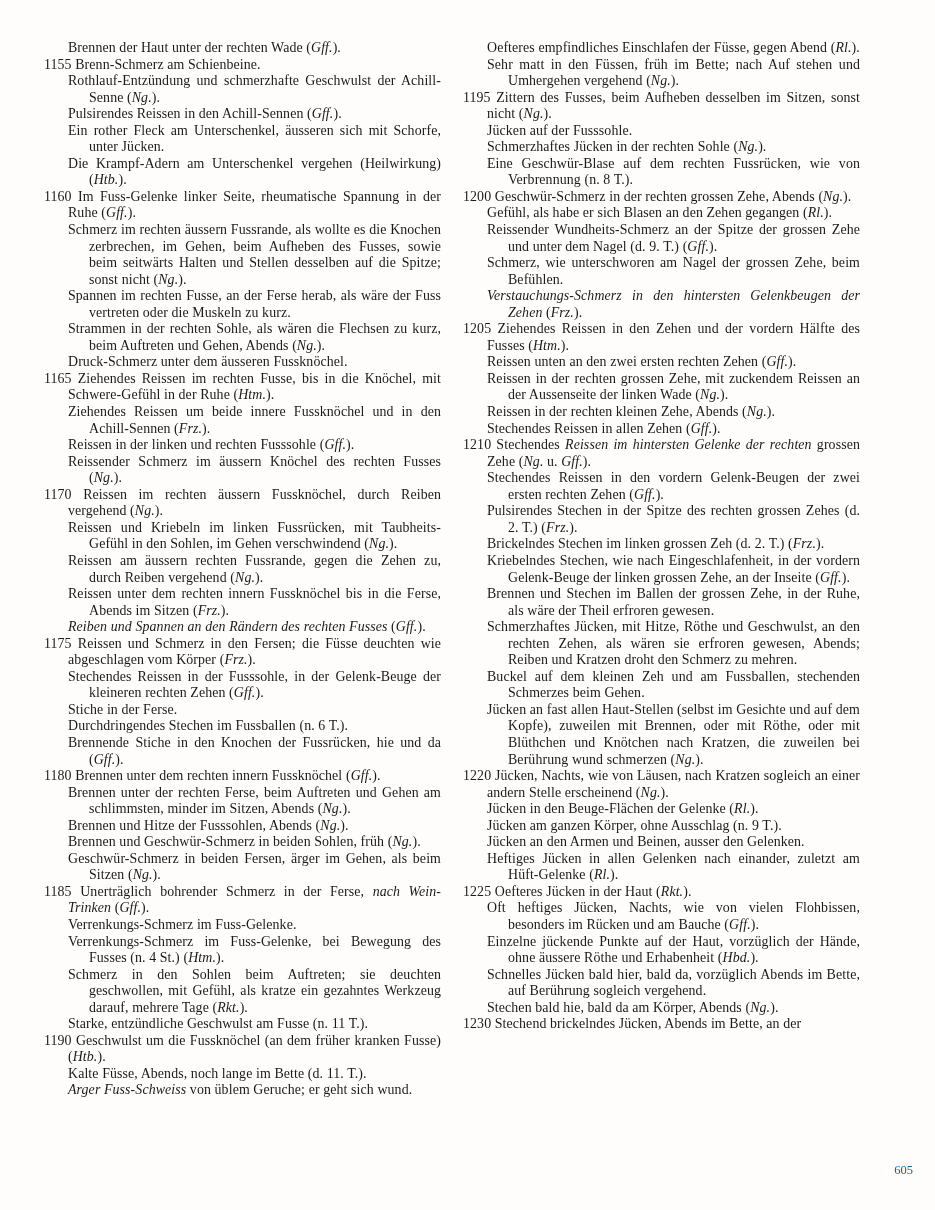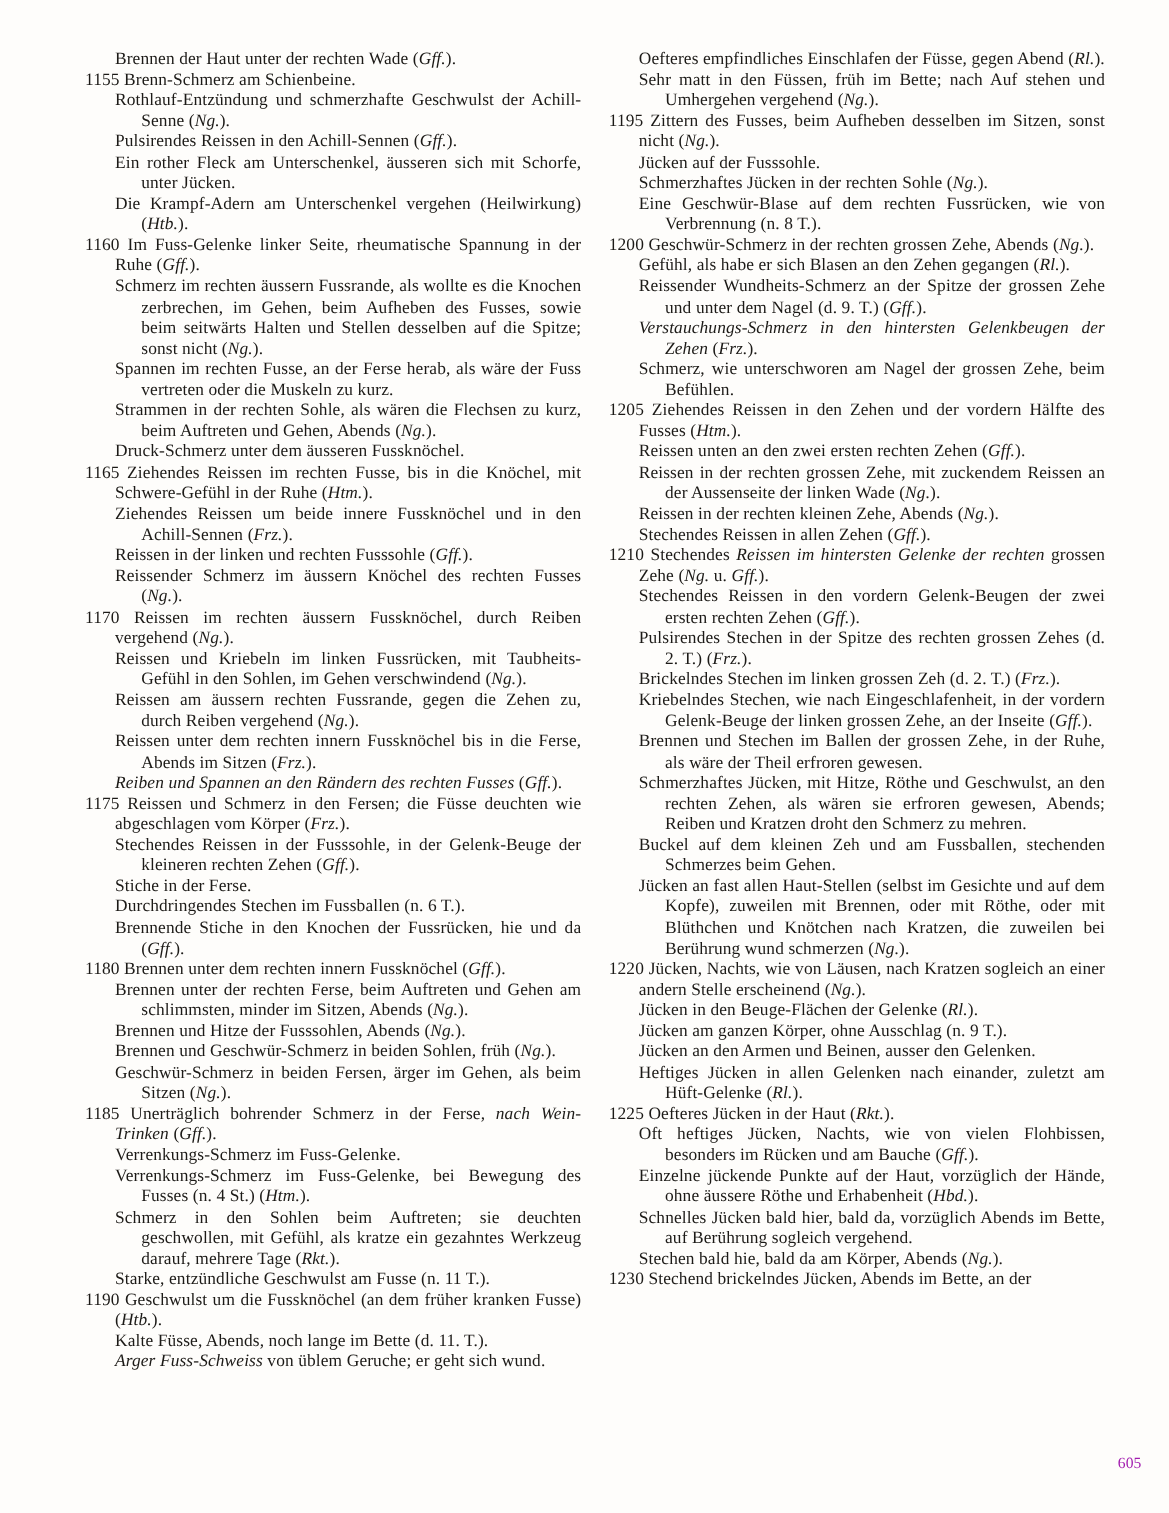--- a/index.html
+++ b/index.html
@@ -6,21 +6,21 @@
   html, body {
     width: 935px; height: 1210px;
     background: #fefdfb;
     font-family: "Liberation Serif", "DejaVu Serif", serif;
     color: #1c1a17;
     overflow: hidden;
   }
   .page {
     position: relative;
     width: 935px; height: 1210px;
-    padding: 40px 20px 0 68px;
+    padding: 40px 20px 0 44px;
   }
   .columns {
     display: flex;
     gap: 22px;
   }
   .column {
     width: 397px;
     flex: 0 0 397px;
   }
   p.entry {
@@ -37,21 +37,21 @@
   }
   p.entry i {
     font-style: italic;
   }
   .page-number {
     position: absolute;
     top: 1163px;
     right: 22px;
     font-size: 12.5px;
     line-height: 15px;
-    color: #a21caf;
+    color: #0369a1;
   }
 </style>
 </head>
 <body>
 
 <div class="page">
   <div class="columns">
     <div class="column">
         <p class="entry">Brennen der Haut unter der rechten Wade (<i>Gff.</i>).</p>
         <p class="entry numbered">1155 Brenn-Schmerz am Schienbeine.</p>
@@ -95,22 +95,22 @@
     <div class="column">
         <p class="entry">Oefteres empfindliches Einschlafen der Füsse, gegen Abend (<i>Rl.</i>).</p>
         <p class="entry">Sehr matt in den Füssen, früh im Bette; nach Auf stehen und Umhergehen vergehend (<i>Ng.</i>).</p>
         <p class="entry numbered">1195 Zittern des Fusses, beim Aufheben desselben im Sitzen, sonst nicht (<i>Ng.</i>).</p>
         <p class="entry">Jücken auf der Fusssohle.</p>
         <p class="entry">Schmerzhaftes Jücken in der rechten Sohle (<i>Ng.</i>).</p>
         <p class="entry">Eine Geschwür-Blase auf dem rechten Fussrücken, wie von Verbrennung (n. 8 T.).</p>
         <p class="entry numbered">1200 Geschwür-Schmerz in der rechten grossen Zehe, Abends (<i>Ng.</i>).</p>
         <p class="entry">Gefühl, als habe er sich Blasen an den Zehen gegangen (<i>Rl.</i>).</p>
         <p class="entry">Reissender Wundheits-Schmerz an der Spitze der grossen Zehe und unter dem Nagel (d. 9. T.) (<i>Gff.</i>).</p>
+        <p class="entry">Schmerz, wie unterschworen am Nagel der grossen Zehe, beim Befühlen.</p>
         <p class="entry"><i>Verstauchungs-Schmerz in den hintersten Gelenkbeugen der Zehen</i> (<i>Frz.</i>).</p>
-        <p class="entry">Schmerz, wie unterschworen am Nagel der grossen Zehe, beim Befühlen.</p>
         <p class="entry numbered">1205 Ziehendes Reissen in den Zehen und der vordern Hälfte des Fusses (<i>Htm.</i>).</p>
         <p class="entry">Reissen unten an den zwei ersten rechten Zehen (<i>Gff.</i>).</p>
         <p class="entry">Reissen in der rechten grossen Zehe, mit zuckendem Reissen an der Aussenseite der linken Wade (<i>Ng.</i>).</p>
         <p class="entry">Reissen in der rechten kleinen Zehe, Abends (<i>Ng.</i>).</p>
         <p class="entry">Stechendes Reissen in allen Zehen (<i>Gff.</i>).</p>
         <p class="entry numbered">1210 Stechendes <i>Reissen im hintersten Gelenke der rechten</i> grossen Zehe (<i>Ng.</i> u. <i>Gff.</i>).</p>
         <p class="entry">Stechendes Reissen in den vordern Gelenk-Beugen der zwei ersten rechten Zehen (<i>Gff.</i>).</p>
         <p class="entry">Pulsirendes Stechen in der Spitze des rechten grossen Zehes (d. 2. T.) (<i>Frz.</i>).</p>
         <p class="entry">Brickelndes Stechen im linken grossen Zeh (d. 2. T.) (<i>Frz.</i>).</p>
         <p class="entry">Kriebelndes Stechen, wie nach Eingeschlafenheit, in der vordern Gelenk-Beuge der linken grossen Zehe, an der Inseite (<i>Gff.</i>).</p>

